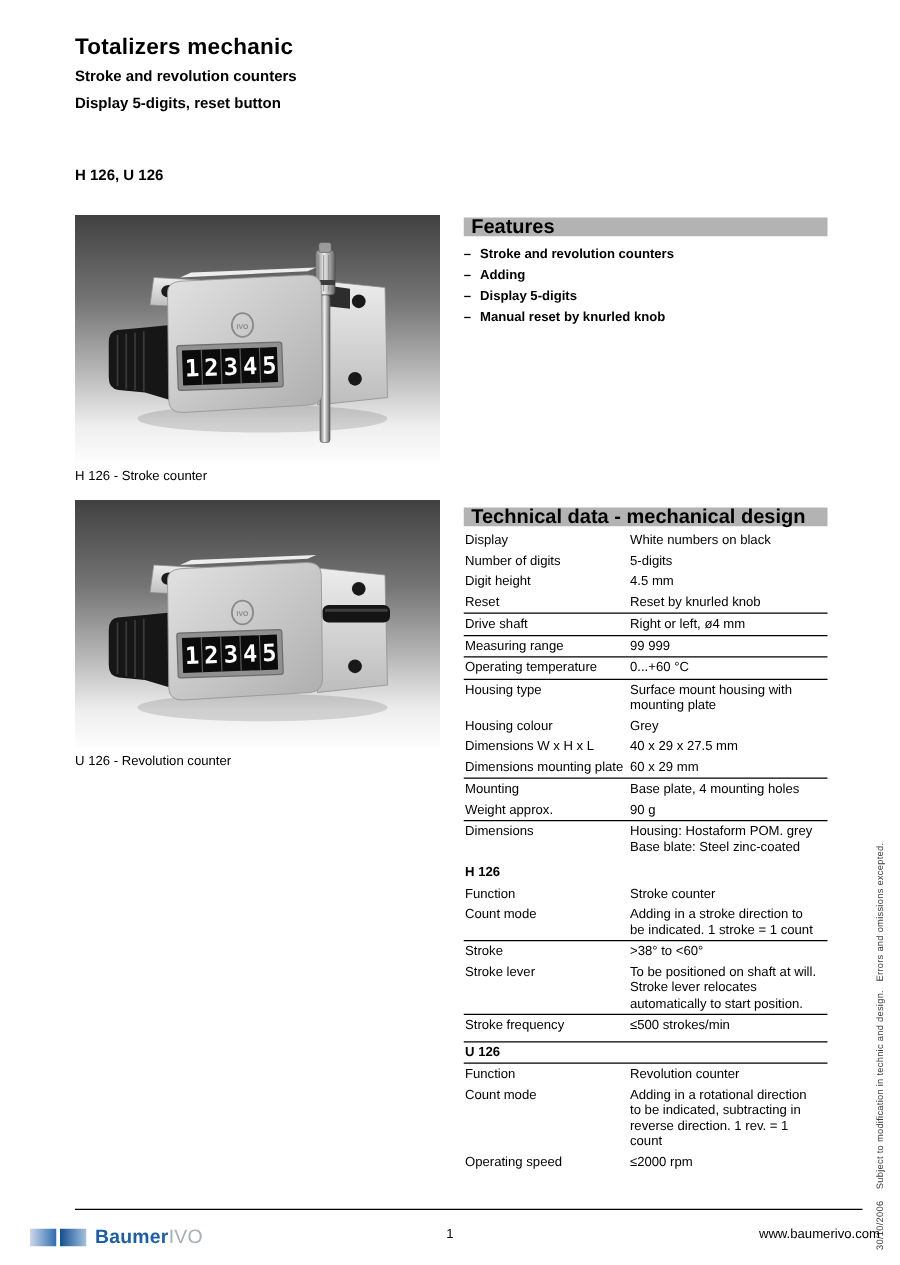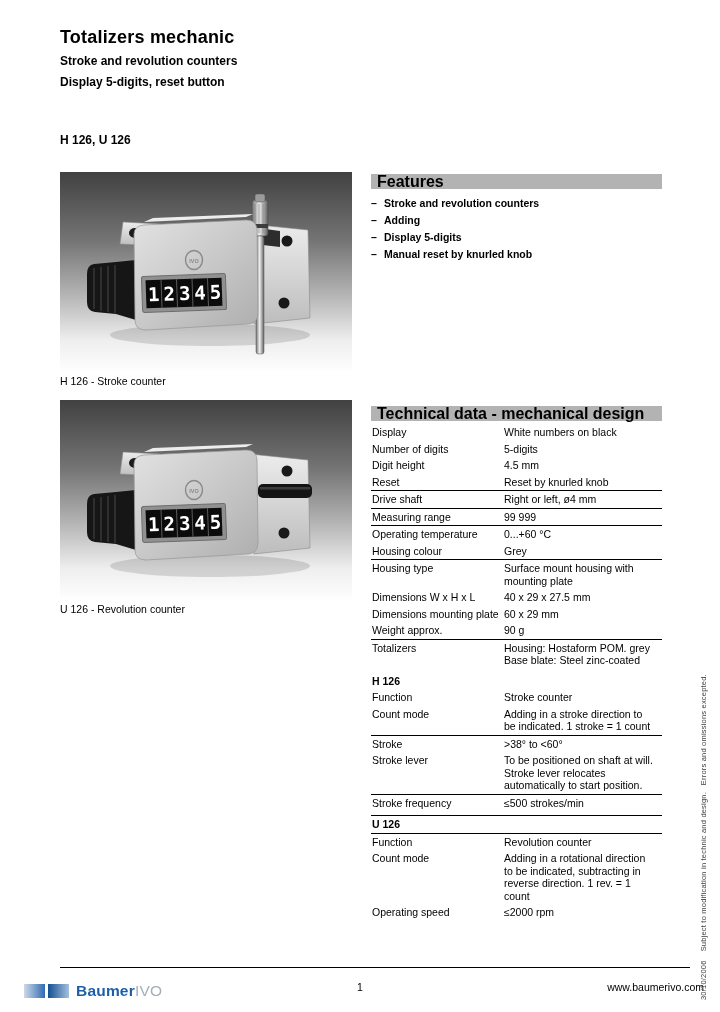--- a/index.html
+++ b/index.html
@@ -249,48 +249,52 @@
   <div class="t-row sep-above">
     <div class="t-label">Measuring range</div>
     <div class="t-value">99 999</div>
   </div>
 
   <div class="t-row sep-above">
     <div class="t-label">Operating temperature</div>
     <div class="t-value">0...+60 °C</div>
   </div>
 
+  <div class="t-row sep-above">
+    <div class="t-label">Housing type</div>
+    <div class="t-value">Surface mount housing with mounting plate</div>
+  </div>
+
   <div class="t-row">
     <div class="t-label">Housing colour</div>
     <div class="t-value">Grey</div>
   </div>
 
-  <div class="t-row sep-above">
-    <div class="t-label">Housing type</div>
-    <div class="t-value">Surface mount housing with mounting plate</div>
-  </div>
-
   <div class="t-row">
     <div class="t-label">Dimensions W x H x L</div>
     <div class="t-value">40 x 29 x 27.5 mm</div>
   </div>
 
   <div class="t-row">
     <div class="t-label">Dimensions mounting plate</div>
     <div class="t-value">60 x 29 mm</div>
   </div>
 
+  <div class="t-row sep-above">
+    <div class="t-label">Mounting</div>
+    <div class="t-value">Base plate, 4 mounting holes</div>
+  </div>
 
   <div class="t-row">
     <div class="t-label">Weight approx.</div>
     <div class="t-value">90 g</div>
   </div>
 
   <div class="t-row sep-above">
-    <div class="t-label">Totalizers</div>
+    <div class="t-label">Dimensions</div>
     <div class="t-value">Housing: Hostaform POM. grey
 Base blate: Steel zinc-coated</div>
   </div>
 
   <div class="t-section">H 126</div>
 
   <div class="t-row">
     <div class="t-label">Function</div>
     <div class="t-value">Stroke counter</div>
   </div>

